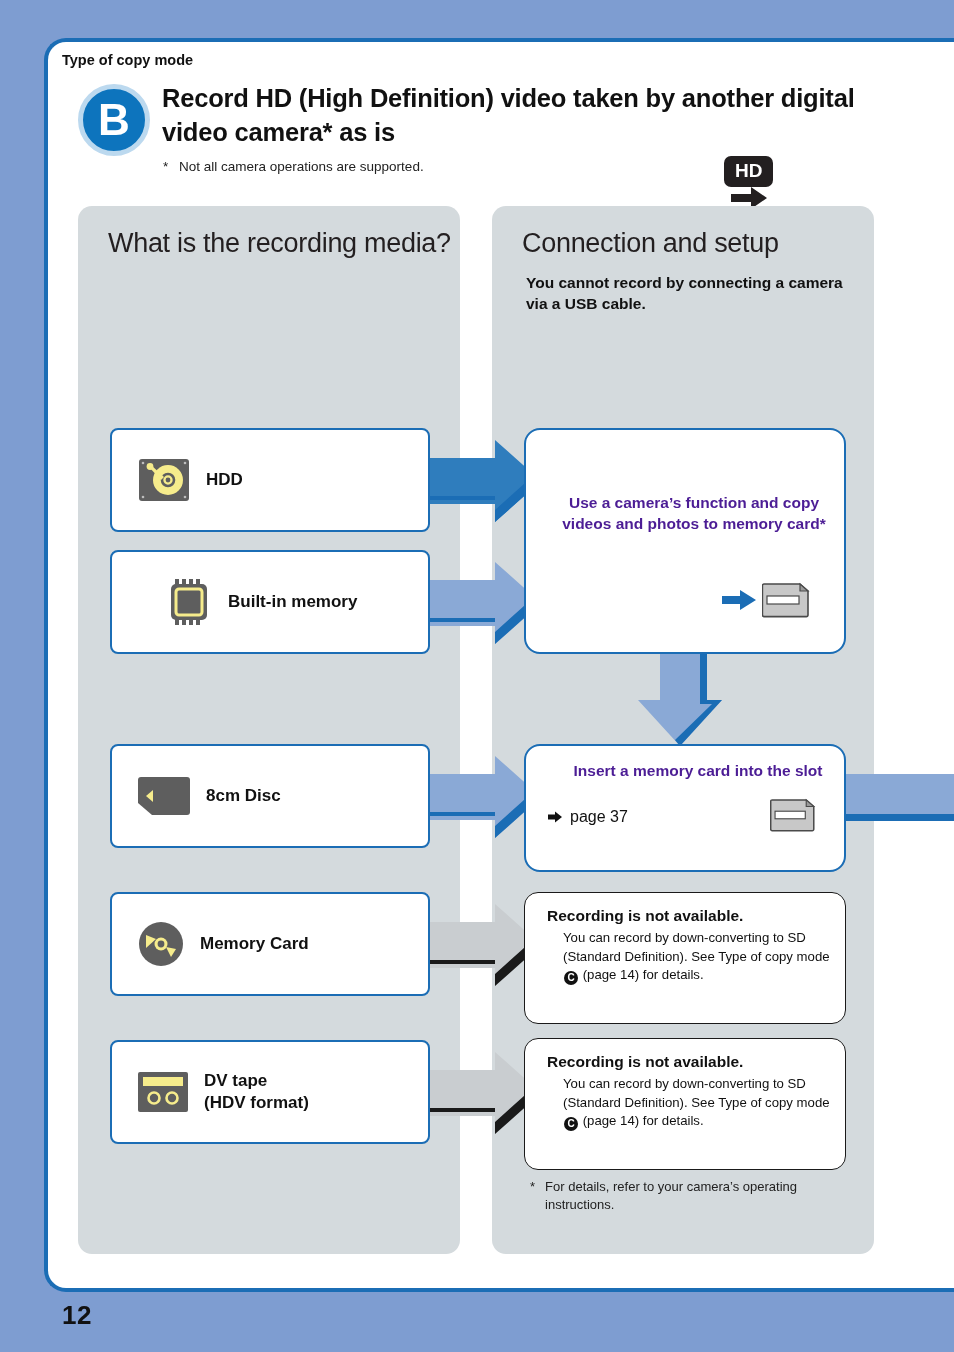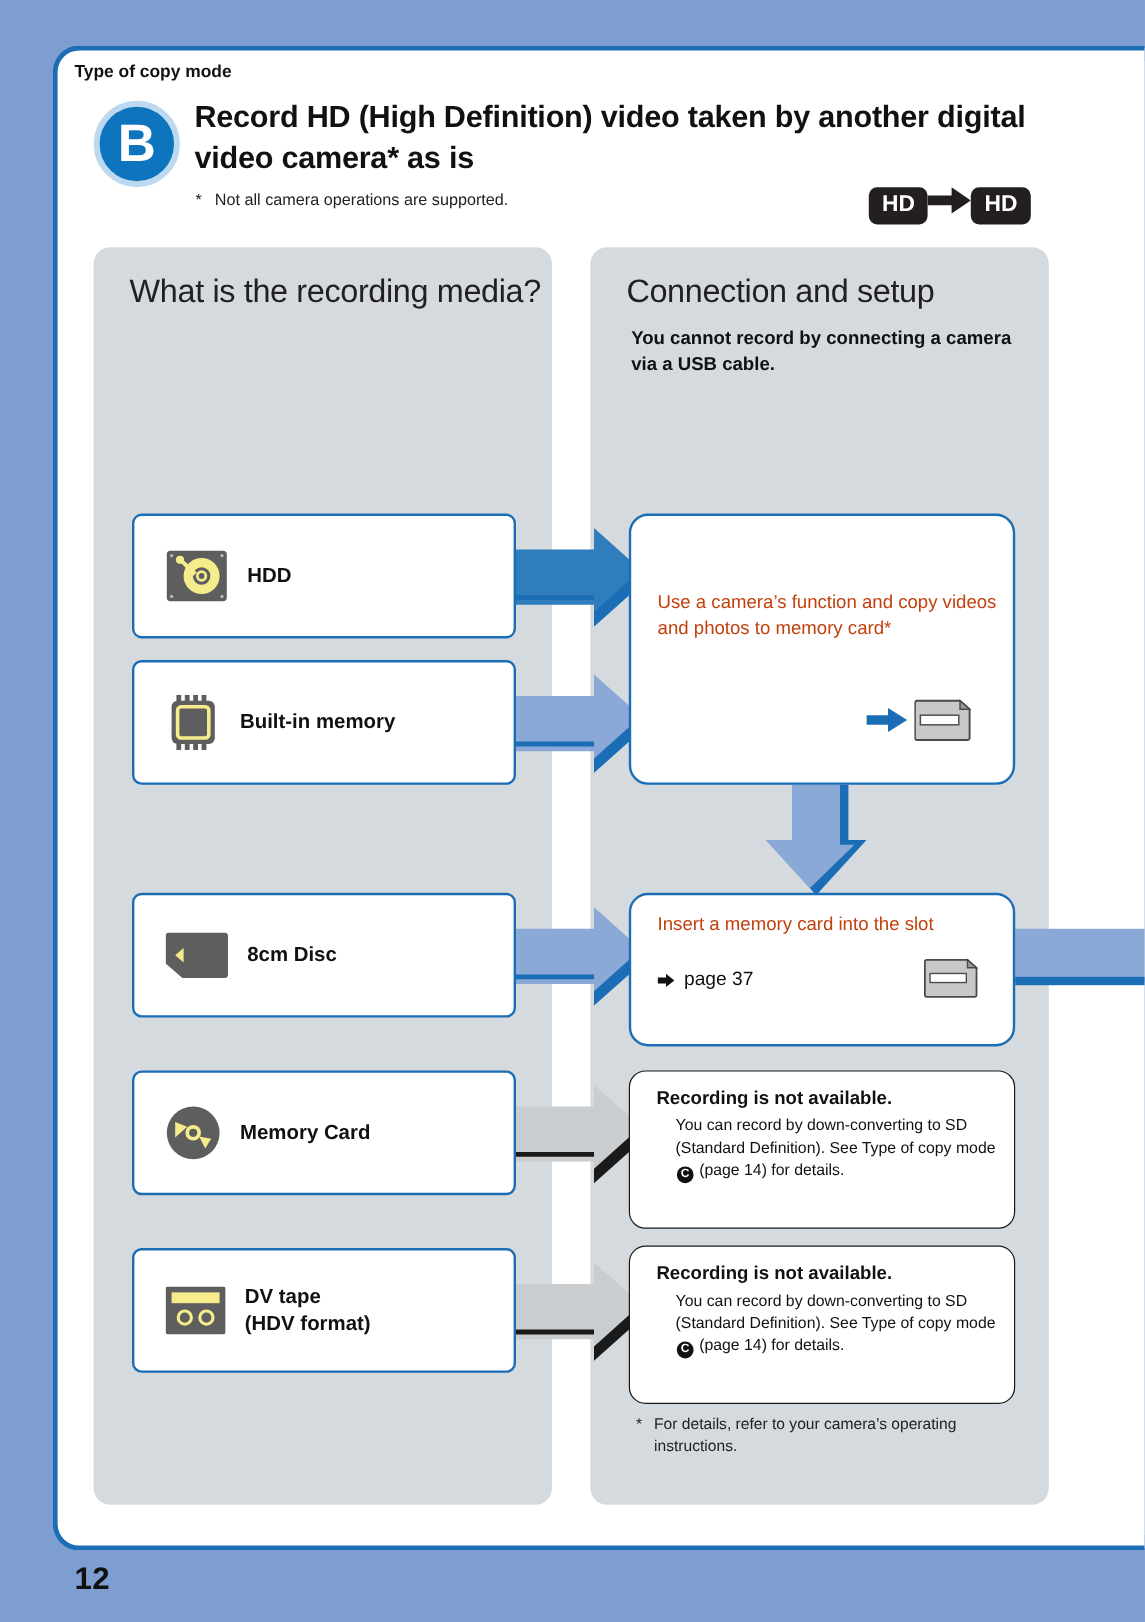--- a/index.html
+++ b/index.html
@@ -51,21 +51,21 @@
   }
   .head-note {
     position: absolute; left: 163px; top: 159px;
     font-size: 13.5px; color: #222;
   }
   .head-note .ast { display: inline-block; width: 16px; }
 
   
   .hd-row {
     position: absolute; left: 724px; top: 156px;
-    display: flex; 
+    display: flex; align-items: center;  flex-direction: column;
   }
   .hd-chip {
     background: #231f20; color: #fff; border-radius: 7px;
     font-size: 19px; font-weight: bold;
     padding: 4px 11px 5px; line-height: 1.15;
   }
   .hd-arrow { width: 36px; height: 22px; display:block; }
 
   
   .panel {
@@ -93,39 +93,39 @@
     border-radius: 8px;
     display: flex; align-items: center;
     z-index: 4;
   }
   .card .ico { margin-left: 26px; flex: 0 0 auto; }
   .card .lbl {
     margin-left: 16px; font-size: 17px; font-weight: bold;
     color: #111; line-height: 1.3;
   }
   #card-hdd    { left: 110px; top: 428px; width: 320px; height: 104px; }
-  #card-mem    { left: 110px; top: 550px; width: 320px; height: 104px; }
+  #card-mem    { left: 110px; top: 550px; width: 320px; height: 104px; padding-left: 28px; }
   #card-disc   { left: 110px; top: 744px; width: 320px; height: 104px; }
   #card-card   { left: 110px; top: 892px; width: 320px; height: 104px; }
   #card-dvtape { left: 110px; top: 1040px; width: 320px; height: 104px; }
 
   
   .rbox {
     position: absolute;
     background: #fff;
     border: 2.5px solid #1b6db5;
     border-radius: 16px;
     z-index: 4;
   }
   #box-use { left: 524px; top: 428px; width: 322px; height: 226px; }
   #box-insert { left: 524px; top: 744px; width: 322px; height: 128px; }
 
   .rbox-strong {
-    position: absolute; font-size: 15.5px; font-weight: normal;
-    color: #c2410c; line-height: 1.38;
+    position: absolute; font-size: 15.5px; font-weight: bold;
+    color: #4c1d95; line-height: 1.38; text-align: center;
   }
   #box-use .rbox-strong { left: 22px; top: 62px; width: 292px; }
   #box-insert .rbox-strong { left: 22px; top: 14px; width: 300px; }
 
   #insert-link {
     position: absolute; left: 22px; top: 62px;
     font-size: 16px; color: #111;
     display: flex; align-items: center; gap: 8px;
   }
 

